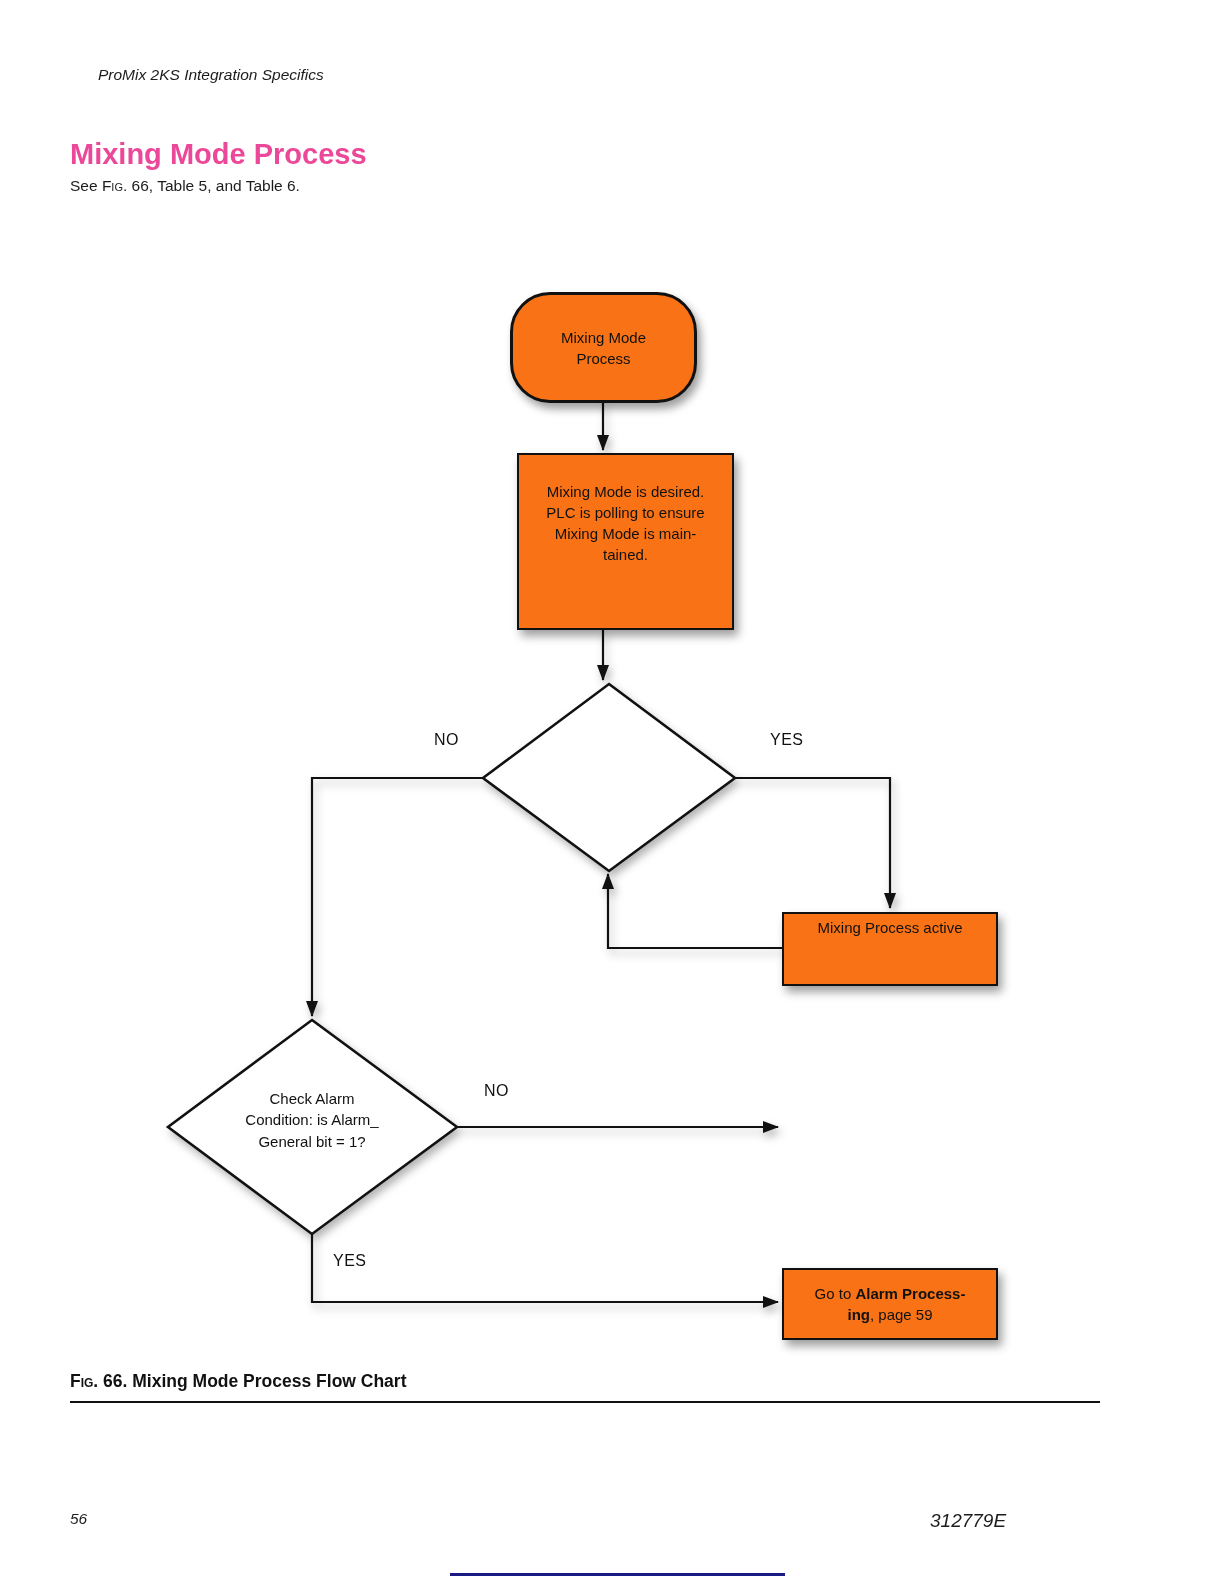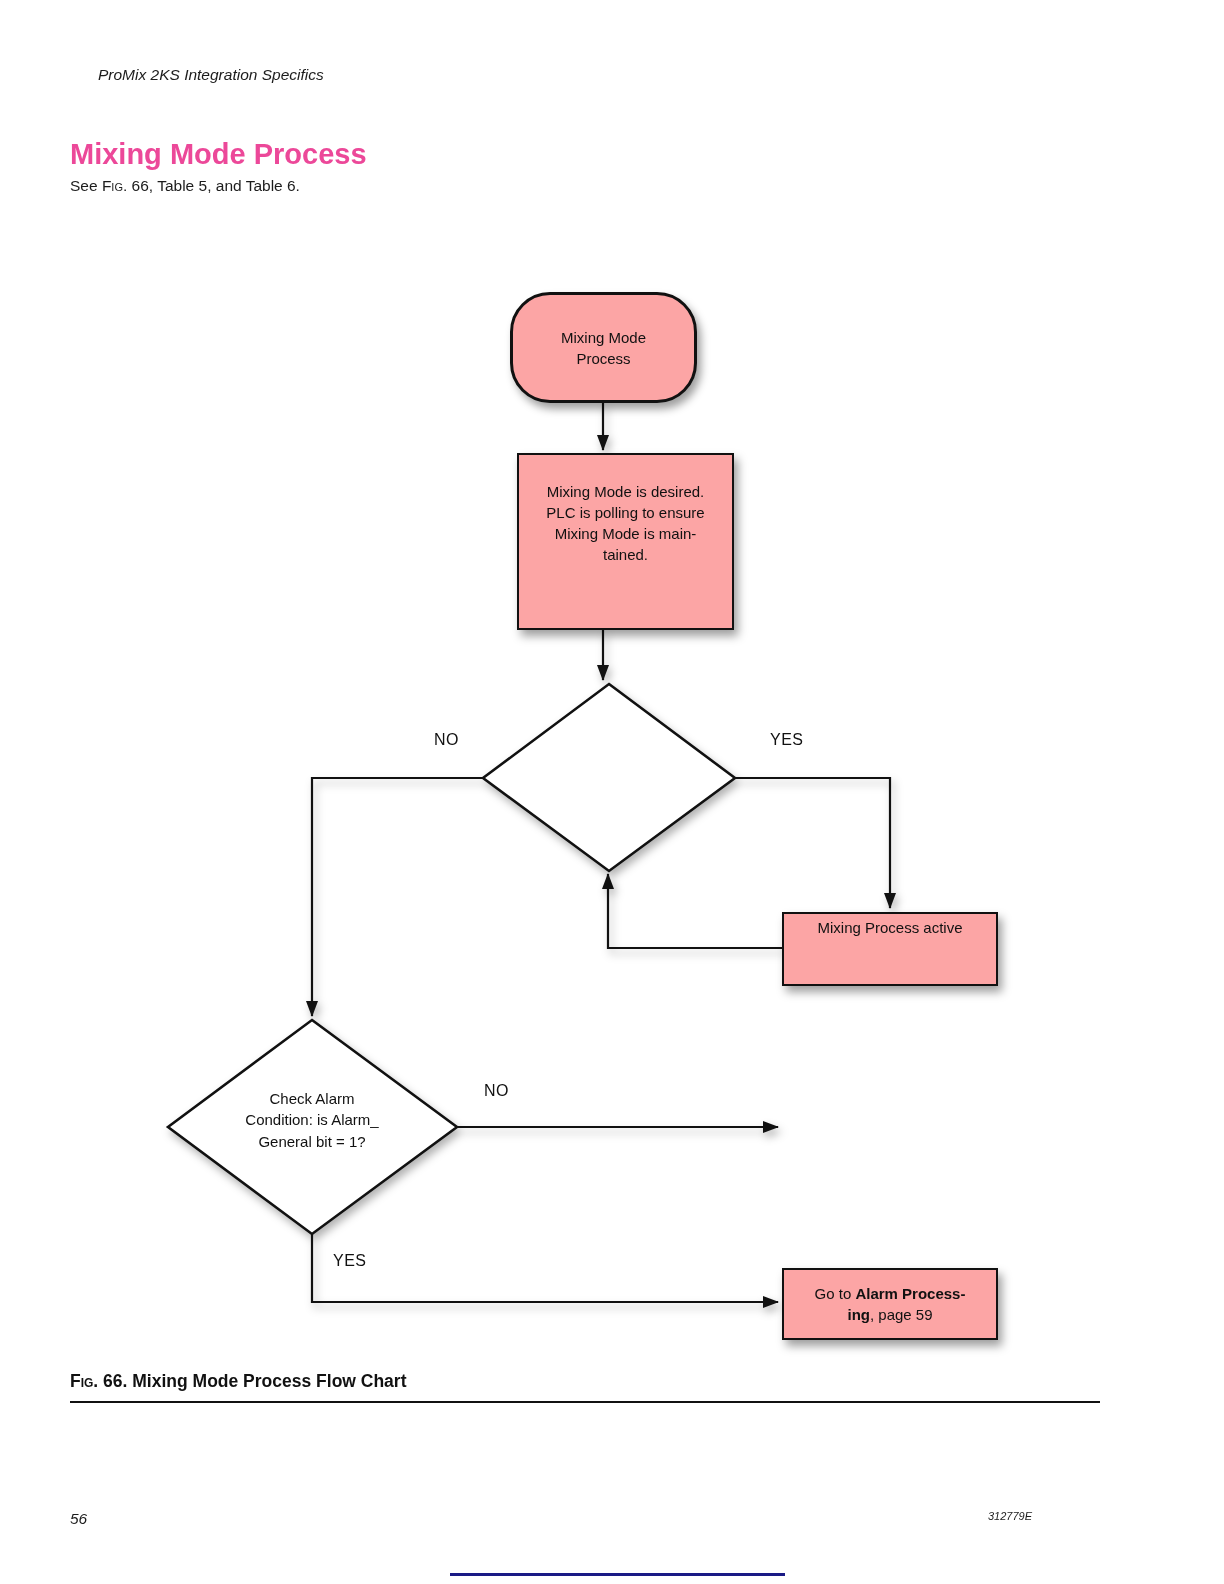--- a/index.html
+++ b/index.html
@@ -20,21 +20,21 @@
   .intro {
     position:absolute; left:70px; top:177px;
     font-size:15.5px; color:#1c1c1c;
   }
   .sc { font-variant:small-caps; }
 
   
   svg.fc { position:absolute; left:0; top:0;
     filter:drop-shadow(3px 5px 4px rgba(0,0,0,0.30)); }
   .node {
-    position:absolute; background:#fca5a5; border:2.6px solid #111;
+    position:absolute; background:#f97316; border:2.6px solid #111;
     box-shadow:4px 6px 9px rgba(0,0,0,0.38);
     font-size:15px; line-height:21px; text-align:center; color:#111;
   }
   .node .bline { white-space:nowrap; }
   #n-start {
     left:510px; top:292px; width:187px; height:111px;
     border-width:3px; border-radius:40px;
     display:flex; flex-direction:column; justify-content:center;
   }
   #n-process { left:495px; top:453px; width:217px; height:177px; padding-top:26px;margin-left:22px; }
@@ -63,22 +63,22 @@
     font-size:17.5px; font-weight:700; color:#111;
   }
   .caption-rule {
     position:absolute; left:70px; top:1401px; width:1030px; height:2px; background:#111;
   }
   .footer-page {
     position:absolute; left:70px; top:1510px;
     font-style:italic; font-size:15.5px; color:#1c1c1c;
   }
   .footer-doc {
-    position:absolute; left:930px; top:1510px; width:160px; text-align:center;
-    font-style:italic; font-size:11px; color:#1c1c1c;
+    position:absolute; left:930px; top:1510px; width:160px; text-align:left;
+    font-style:italic; font-size:19px; color:#1c1c1c;
   }
   .footer-link-rule {
     position:absolute; left:450px; top:1573px; width:335px; height:3px; background:#1a1a85;
   }
 </style>
 </head>
 <body>
 
 <div id="page">
 

